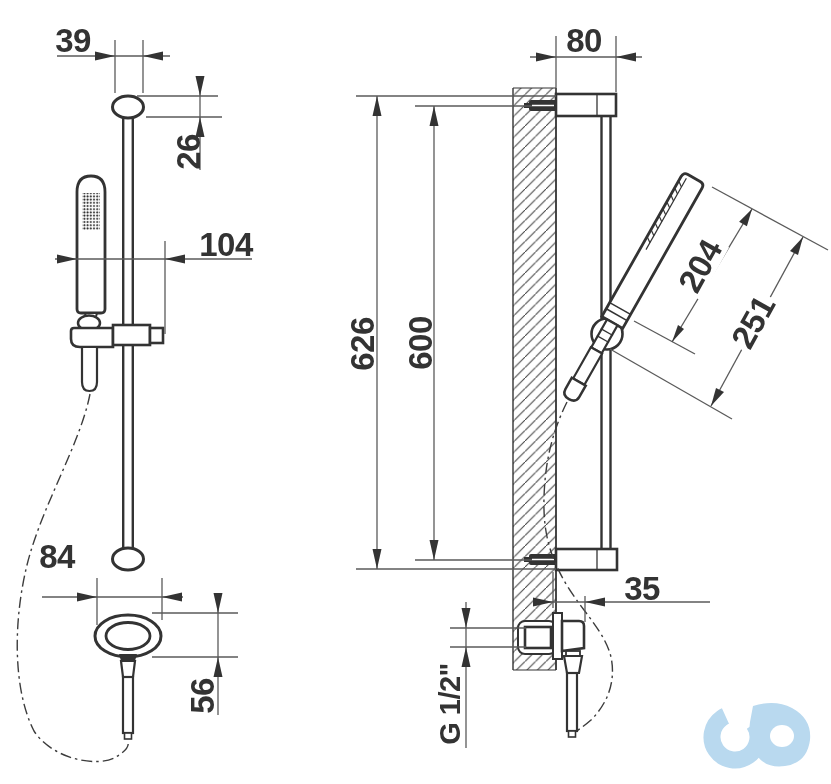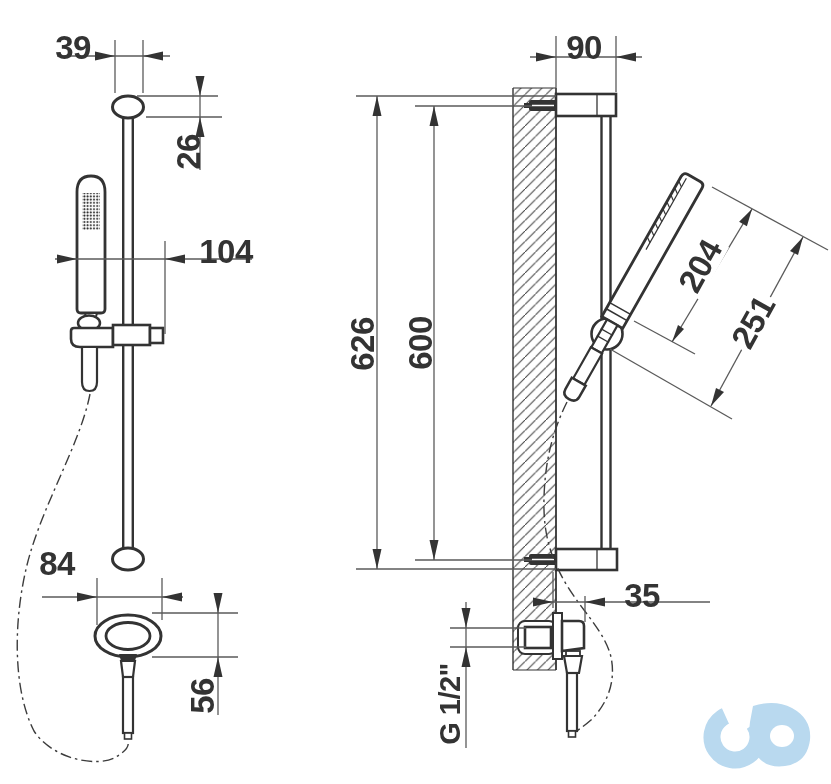--- a/index.html
+++ b/index.html
@@ -5,21 +5,21 @@
   html,body { margin:0; padding:0; background:#fff; }
   .canvas {
     position:relative; width:831px; height:784px; background:#fff;
     font-family:"Liberation Sans", sans-serif; overflow:hidden;
   }
   .canvas svg { position:absolute; left:0; top:0; }
   .dim-label {
     position:absolute; font-weight:700; font-size:33px; color:#333;
     white-space:nowrap; line-height:1; letter-spacing:-0.5px;
   }
-  .h   { transform:translate(-50%,-50%);margin-top:7px; }
+  .h   { transform:translate(-50%,-50%); }
   .v   { transform:translate(-50%,-50%) rotate(-90deg); }
   .r61 { transform:translate(-50%,-50%) rotate(-61deg); }
   .bg  { background:#fff; padding:0 3px; }
   .sm  { font-size:29px; }
 </style>
 </head>
 <body>
 
 <div class="canvas">
 
@@ -224,21 +224,21 @@
     <path d="M753,706 Q775,699 792,708 Q812,719 810,740 Q807,763 785,766 Q762,769 754,750 Q748,736 750,722 Z" fill="#b9d9ef"></path>
     <ellipse cx="782" cy="736" rx="12" ry="11" fill="#fff"></ellipse>
   </g>
 </svg>
 
 <span class="dim-label h" style="left:73px;  top:40px;">39</span>
 <span class="dim-label v" style="left:188px; top:152px;">26</span>
 <span class="dim-label h" style="left:226px; top:244px;">104</span>
 <span class="dim-label h" style="left:57px;  top:556px;">84</span>
 <span class="dim-label v" style="left:202px; top:696px;">56</span>
-<span class="dim-label h" style="left:584px; top:40px;">90</span>
+<span class="dim-label h" style="left:584px; top:40px;">80</span>
 <span class="dim-label v" style="left:362px; top:344px;">626</span>
 <span class="dim-label v" style="left:420px; top:343px;">600</span>
 <span class="dim-label r61 bg" style="left:700px; top:266px;">204</span>
 <span class="dim-label r61 bg" style="left:753px; top:322px;">251</span>
 <span class="dim-label h" style="left:642px; top:588px;text-align:right;">35</span>
 <span class="dim-label v sm" style="left:450px; top:704px;">G 1/2"</span>
 
 </div>
 
 </body></html>

